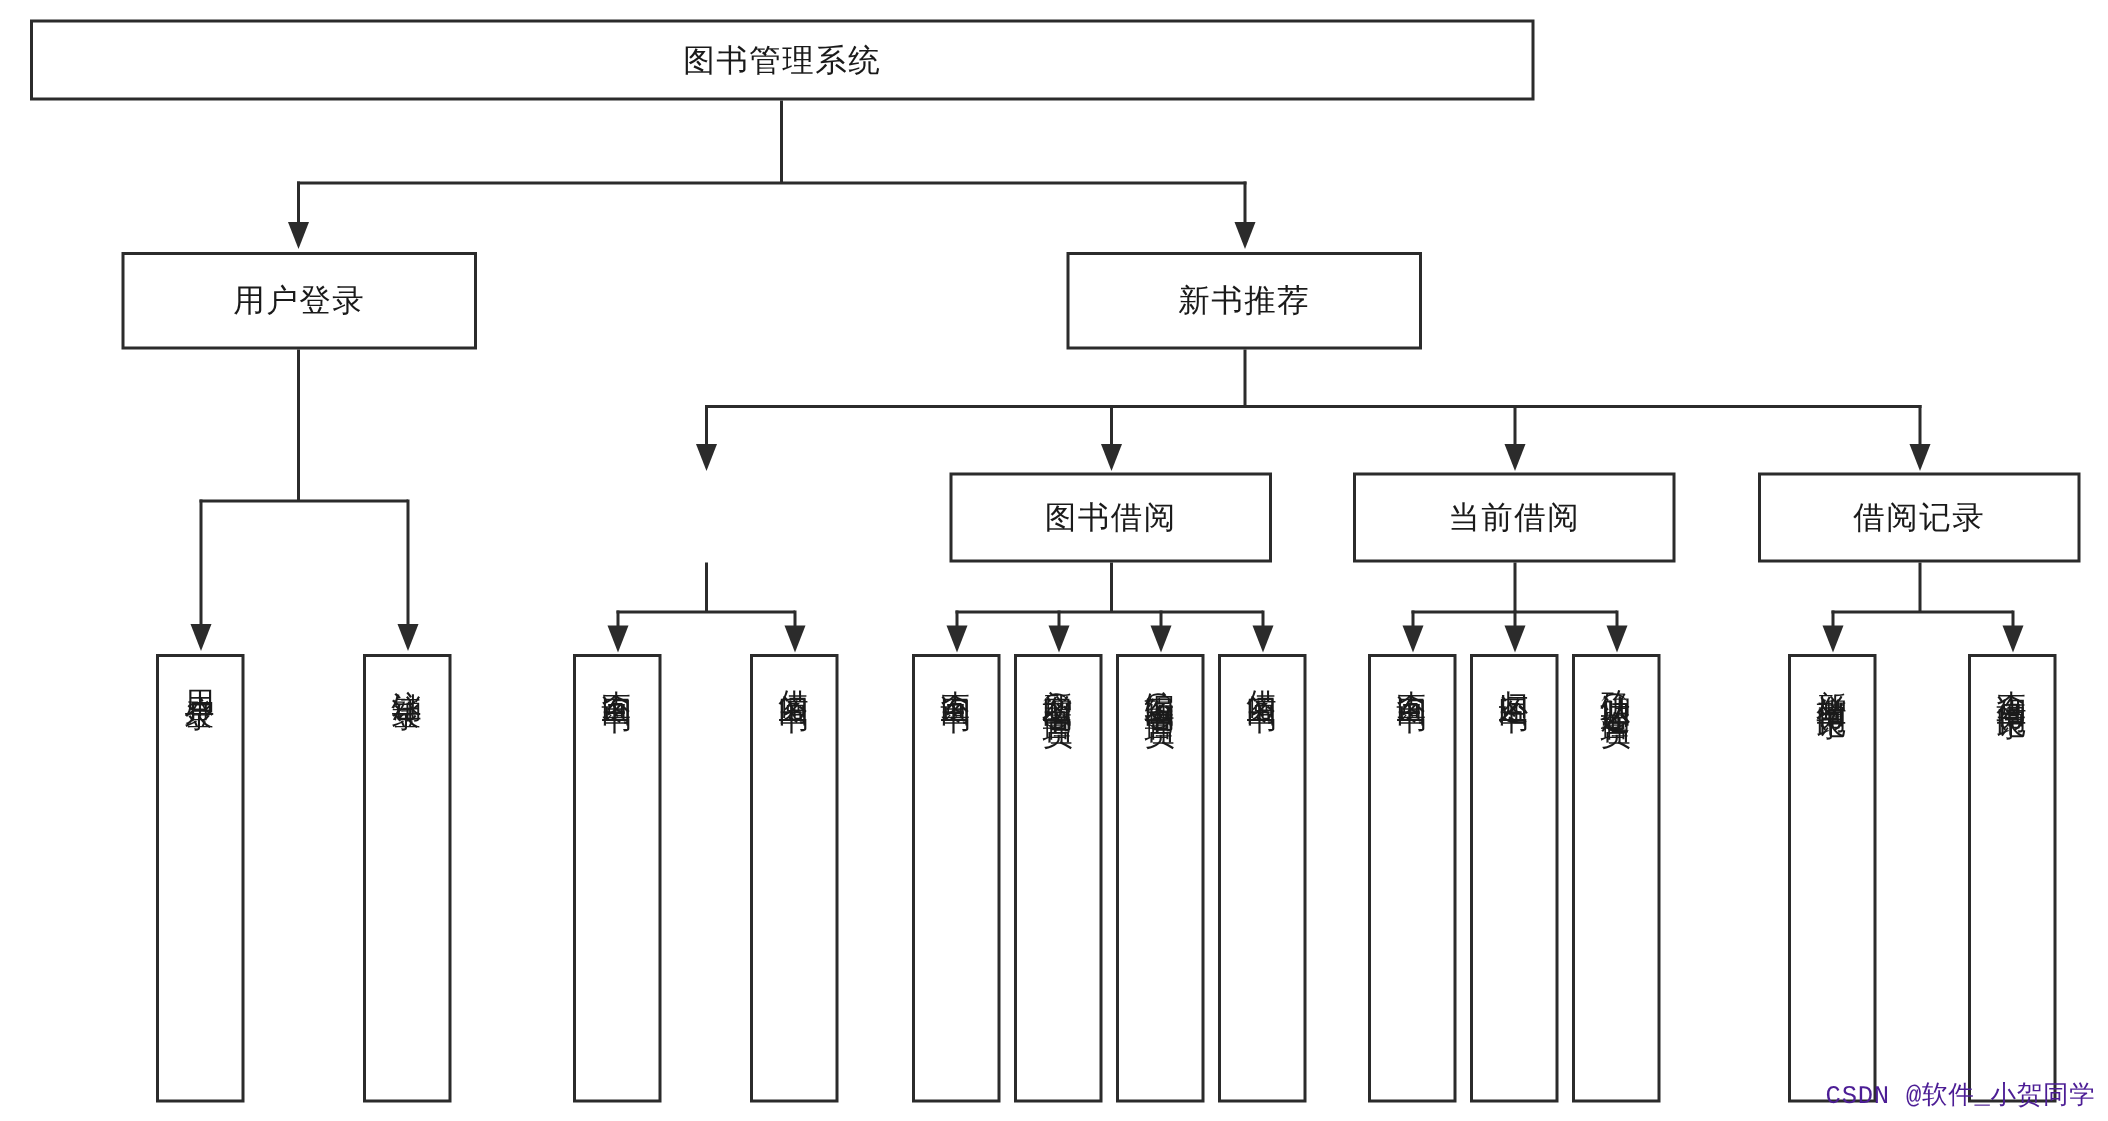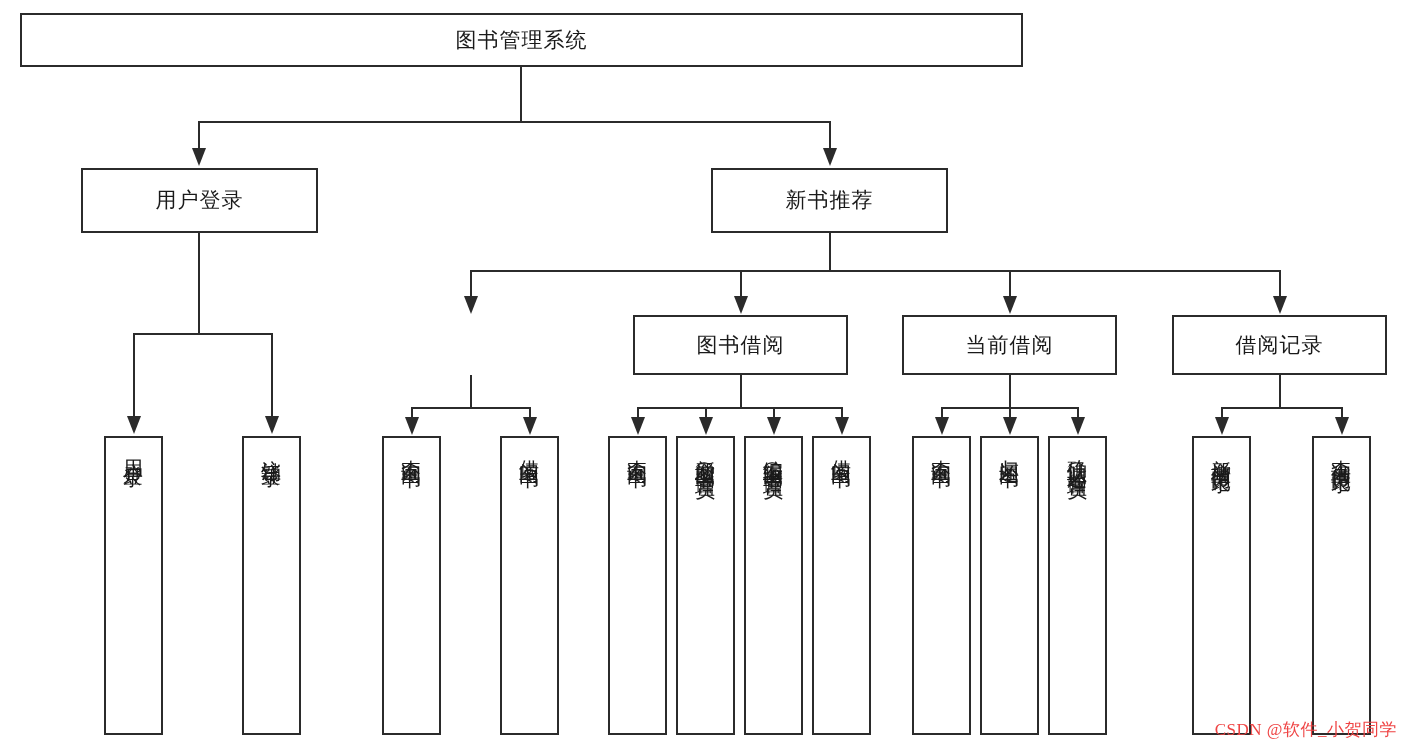--- a/index.html
+++ b/index.html
@@ -64,24 +64,24 @@
     height: 0;
     border-left: 7px solid transparent;
     border-right: 7px solid transparent;
     border-top: 18px solid #2b2b2b;
   }
   #watermark {
     position: absolute;
     right: 8px;
     bottom: 6px;
     font-size: 17px;
-    color: #ef4444;
+    color: #4c1d95;
     letter-spacing: 0.5px;
     white-space: nowrap;
-    font-family: Liberation Serif, serif;
+    font-family: Liberation Mono, monospace;
   }
 </style>
 </head>
 <body>
 
 <div id="canvas">
 
   <div class="node h" id="node-root" style="left:20px; top:13px; width:1003px; height:54px;">
     <span class="label">图书管理系统</span>
   </div>

